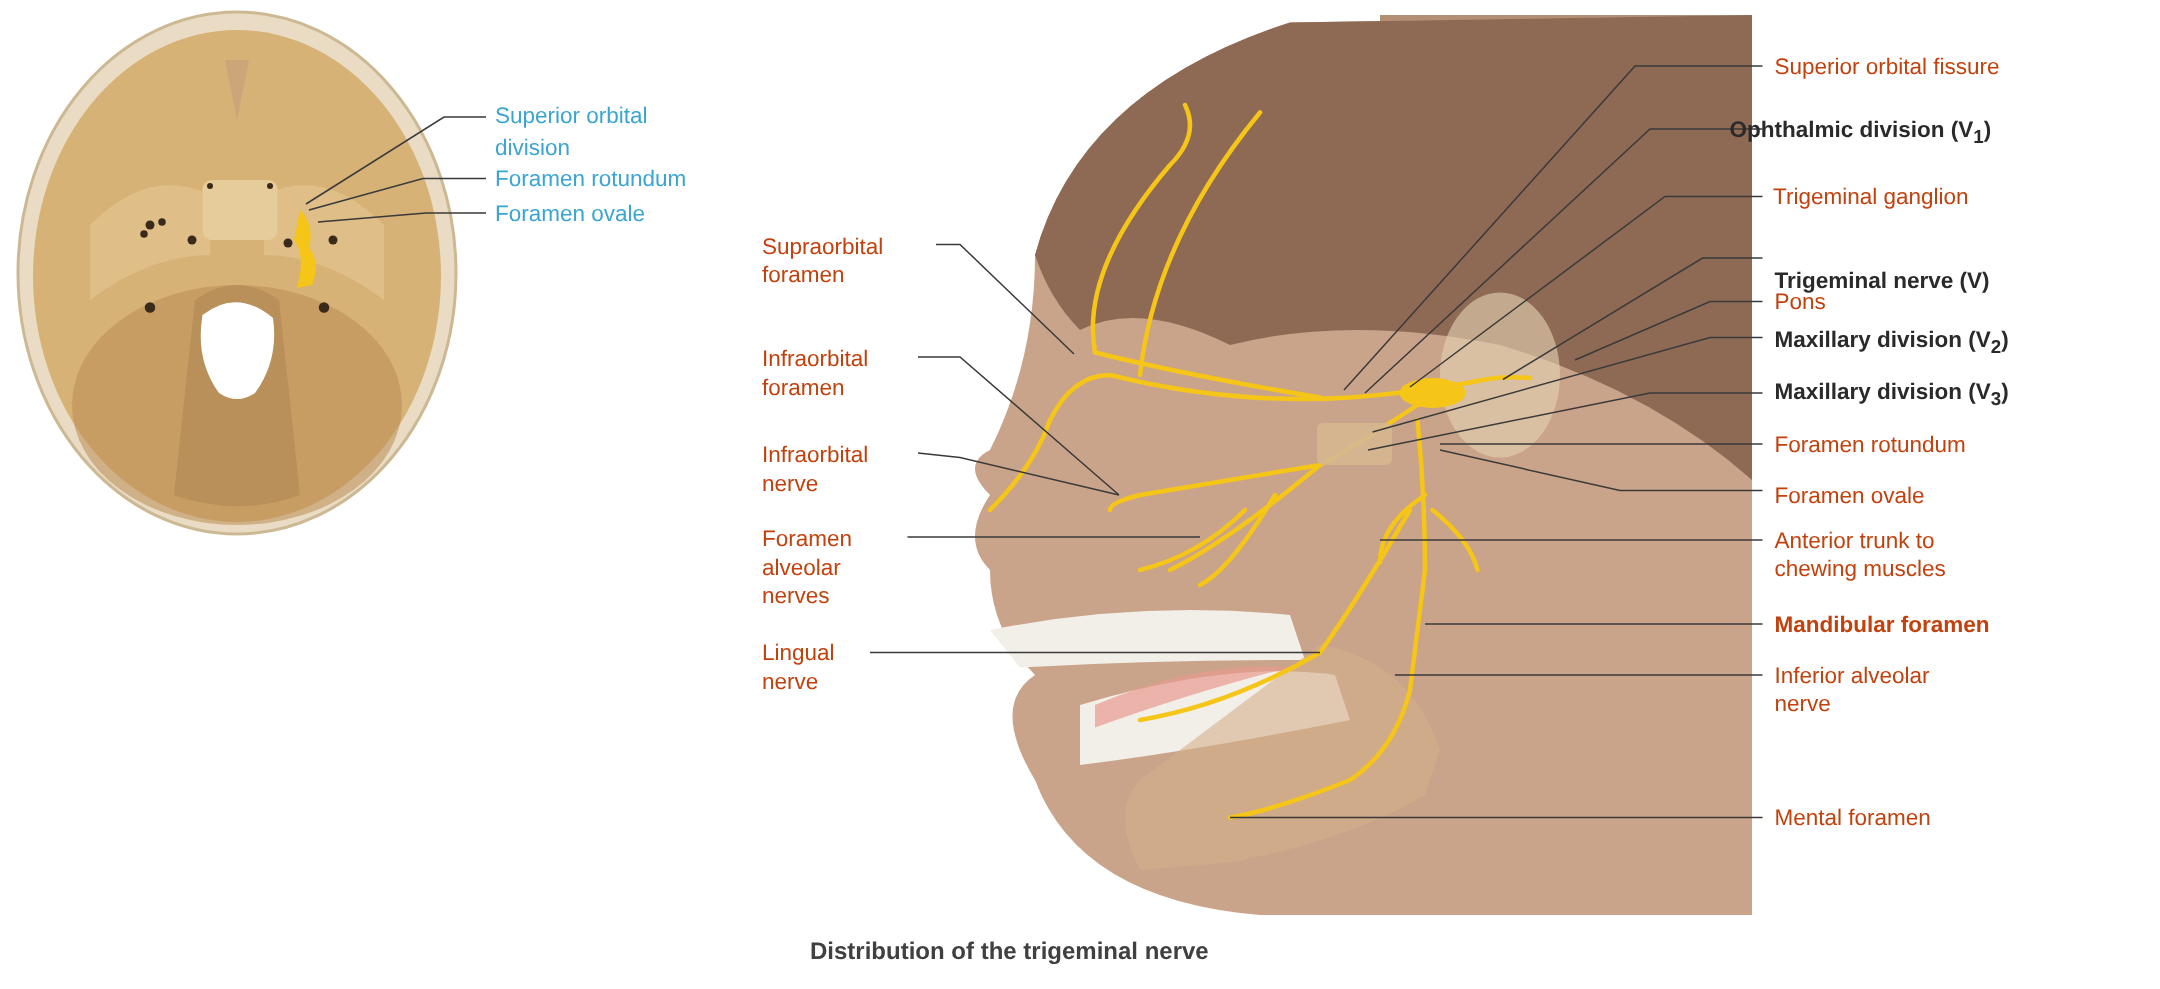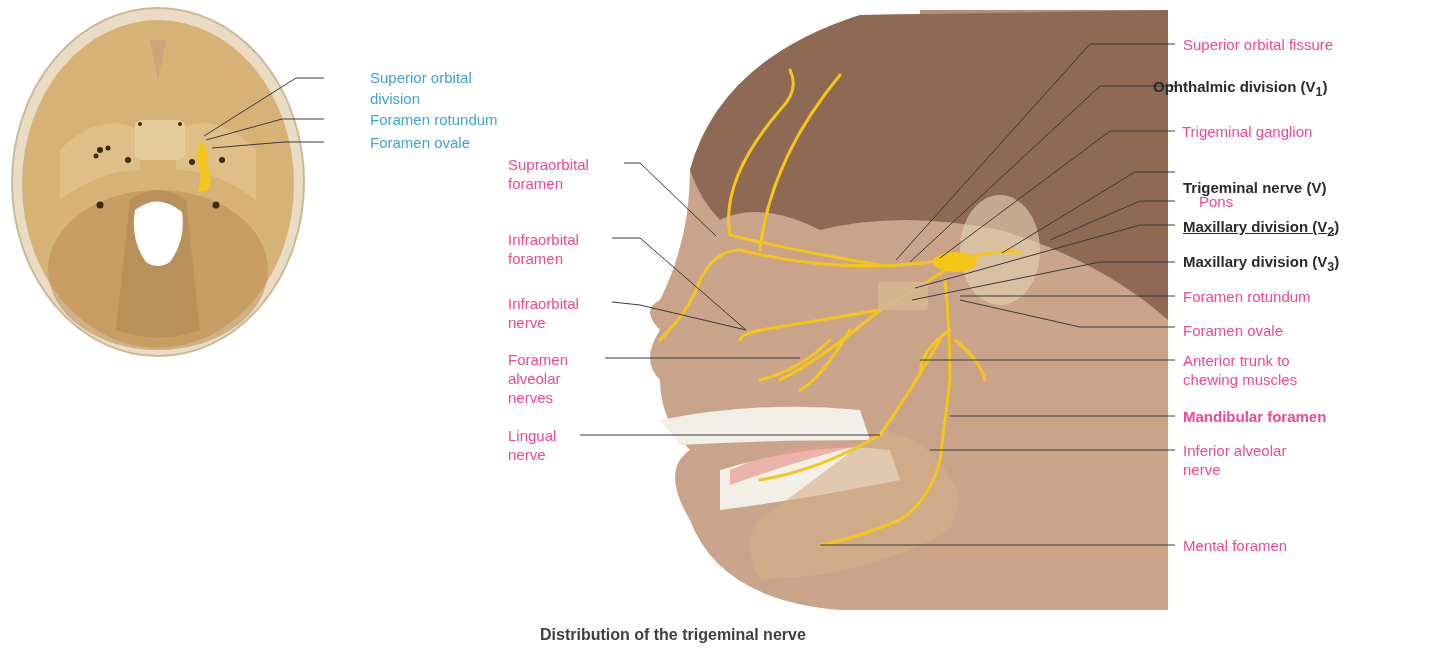--- a/index.html
+++ b/index.html
@@ -1,20 +1,20 @@
 <!DOCTYPE html>
 <html><head>
 <meta charset="utf-8">
 <style>
   html, body { margin:0; padding:0; background:#ffffff; }
   body { width:1440px; height:659px; position:relative; overflow:hidden;
          font-family:"Liberation Sans", sans-serif; }
-  .lbl { position:absolute; font-size:15px; line-height:19px; color:#ec4899; white-space:nowrap; }
+  .lbl { position:absolute; font-size:15px; line-height:19px; color:#c2410c; white-space:nowrap; }
   .lbl.bold { font-weight:bold; color:#2a2a2a; }
-  .lbl.blue { color:#3aa5cf; font-size:15px; line-height:21px;margin-left:40px; }
+  .lbl.blue { color:#3aa5cf; font-size:15px; line-height:21px; }
   .caption { position:absolute; left:540px; top:626px; font-size:16px; font-weight:bold; color:#404040; }
   svg { position:absolute; left:0; top:0; }
 </style>
 </head>
 <body>
 
 <svg width="1440" height="659">
 
   <g>
     <ellipse cx="158" cy="182" rx="146" ry="174" fill="#eadcc4" stroke="#cdb894" stroke-width="2"></ellipse>
@@ -123,22 +123,22 @@
 </div>
 <div class="lbl" style="left:508px;top:426px;">
   <span>Lingual</span><br>
   <span>nerve</span>
 </div>
 
 <div class="lbl" style="left:1183px;top:35px;">Superior orbital fissure</div>
 <div class="lbl bold" style="left:1153px;top:77px;"><span>Ophthalmic division (V</span><sub>1</sub><span>)</span></div>
 <div class="lbl" style="left:1182px;top:122px;">Trigeminal  ganglion</div>
 <div class="lbl bold" style="left:1183px;top:178px;">Trigeminal nerve (V)</div>
-<div class="lbl" style="left:1183px;top:192px;margin-left:16px;">Pons</div>
-<div class="lbl bold" style="left:1183px;top:217px;text-decoration:underline;"><span>Maxillary division (V</span><sub>2</sub><span>)</span></div>
+<div class="lbl" style="left:1183px;top:192px;">Pons</div>
+<div class="lbl bold" style="left:1183px;top:217px;"><span>Maxillary division (V</span><sub>2</sub><span>)</span></div>
 <div class="lbl bold" style="left:1183px;top:252px;"><span>Maxillary division (V</span><sub>3</sub><span>)</span></div>
 <div class="lbl" style="left:1183px;top:287px;">Foramen rotundum</div>
 <div class="lbl" style="left:1183px;top:321px;">Foramen ovale</div>
 <div class="lbl" style="left:1183px;top:351px;">
   <span>Anterior trunk to</span><br>
   <span>chewing muscles</span>
 </div>
 <div class="lbl" style="left:1183px;top:407px;font-weight:bold;">Mandibular foramen</div>
 <div class="lbl" style="left:1183px;top:441px;">
   <span>Inferior alveolar</span><br>

